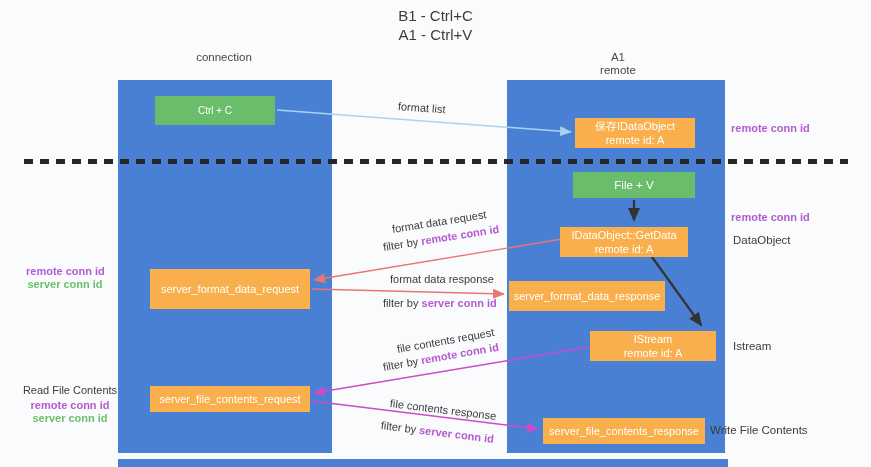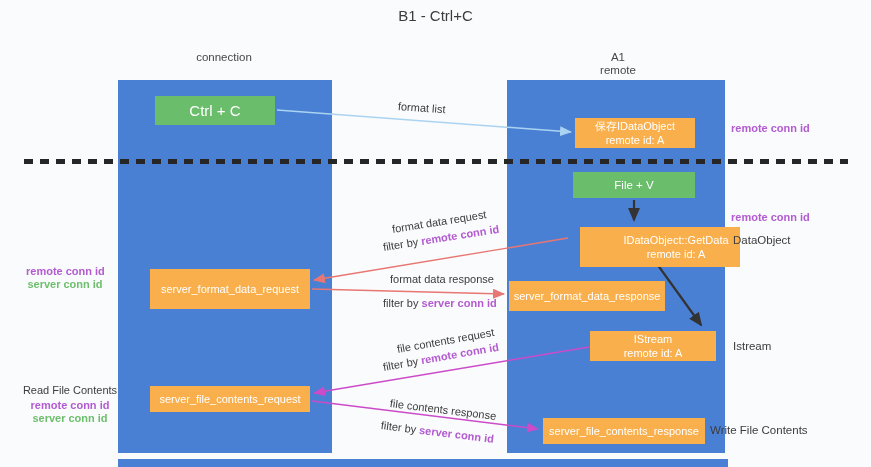--- a/index.html
+++ b/index.html
@@ -23,24 +23,24 @@
 
   
   .divider{position:absolute;left:24px;top:159px;width:824px;height:5px;z-index:4;
            background:repeating-linear-gradient(90deg,#262626 0 9px,transparent 9px 16px);}
 
   
   .node{position:absolute;z-index:3;display:flex;flex-direction:column;align-items:center;
         justify-content:center;color:#fff;font-size:11px;line-height:14px;text-align:center;}
   .green{background:var(--node-green);}
   .orange{background:var(--node-orange);}
-  .n-ctrlc{left:155px;top:96px;width:120px;height:29px;font-size:15px;}
+  .n-ctrlc{left:155px;top:96px;width:120px;height:29px;font-size:10px;}
   .n-save{left:575px;top:118px;width:120px;height:30px;}
   .n-ctrlv{left:573px;top:172px;width:122px;height:26px;font-size:11.5px;}
-  .n-getdata{left:580px;top:227px;width:128px;height:40px;padding-left:32px;}
+  .n-getdata{left:560px;top:227px;width:128px;height:30px;}
   .n-freq{left:150px;top:269px;width:160px;height:40px;}
   .n-fresp{left:509px;top:281px;width:156px;height:30px;}
   .n-istream{left:590px;top:331px;width:126px;height:30px;}
   .n-fcreq{left:150px;top:386px;width:160px;height:26px;}
   .n-fcresp{left:543px;top:418px;width:162px;height:26px;}
 
   
   svg.arrows{position:absolute;left:0;top:0;z-index:2;}
   .ln-blue{stroke:var(--arrow-blue);stroke-width:1.6;}
   .ln-black{stroke:var(--arrow-black);stroke-width:2.2;}
@@ -78,20 +78,21 @@
   .a-left-bottom{left:22px;top:384px;width:96px;text-align:center;line-height:13px;}
   .a-left-bottom .head{color:var(--text-dark);font-size:11px;font-weight:normal;margin-bottom:2px;}
 </style>
 </head>
 <body>
 
 <div class="canvas">
 
   <div class="title">
     <div>B1 - Ctrl+C</div>
+    <div>A1 - Ctrl+V</div>
   </div>
 
   <div class="lane-header lh-left">
     <div>connection</div>
   </div>
   <div class="lane-header lh-right">
     <div>A1</div>
     <div>remote</div>
   </div>
 

